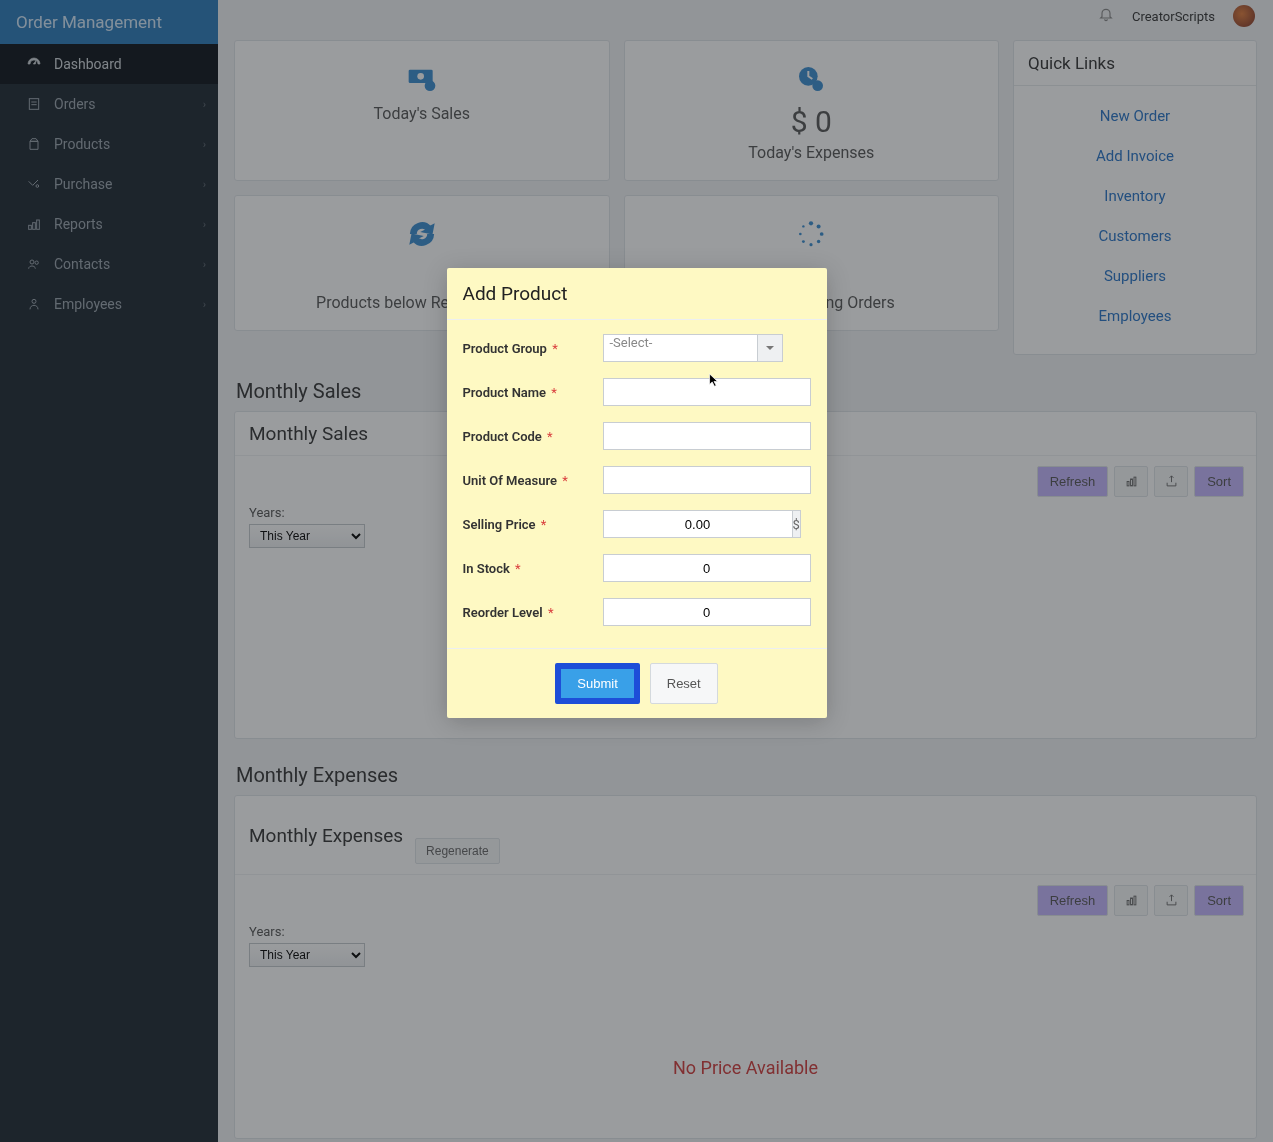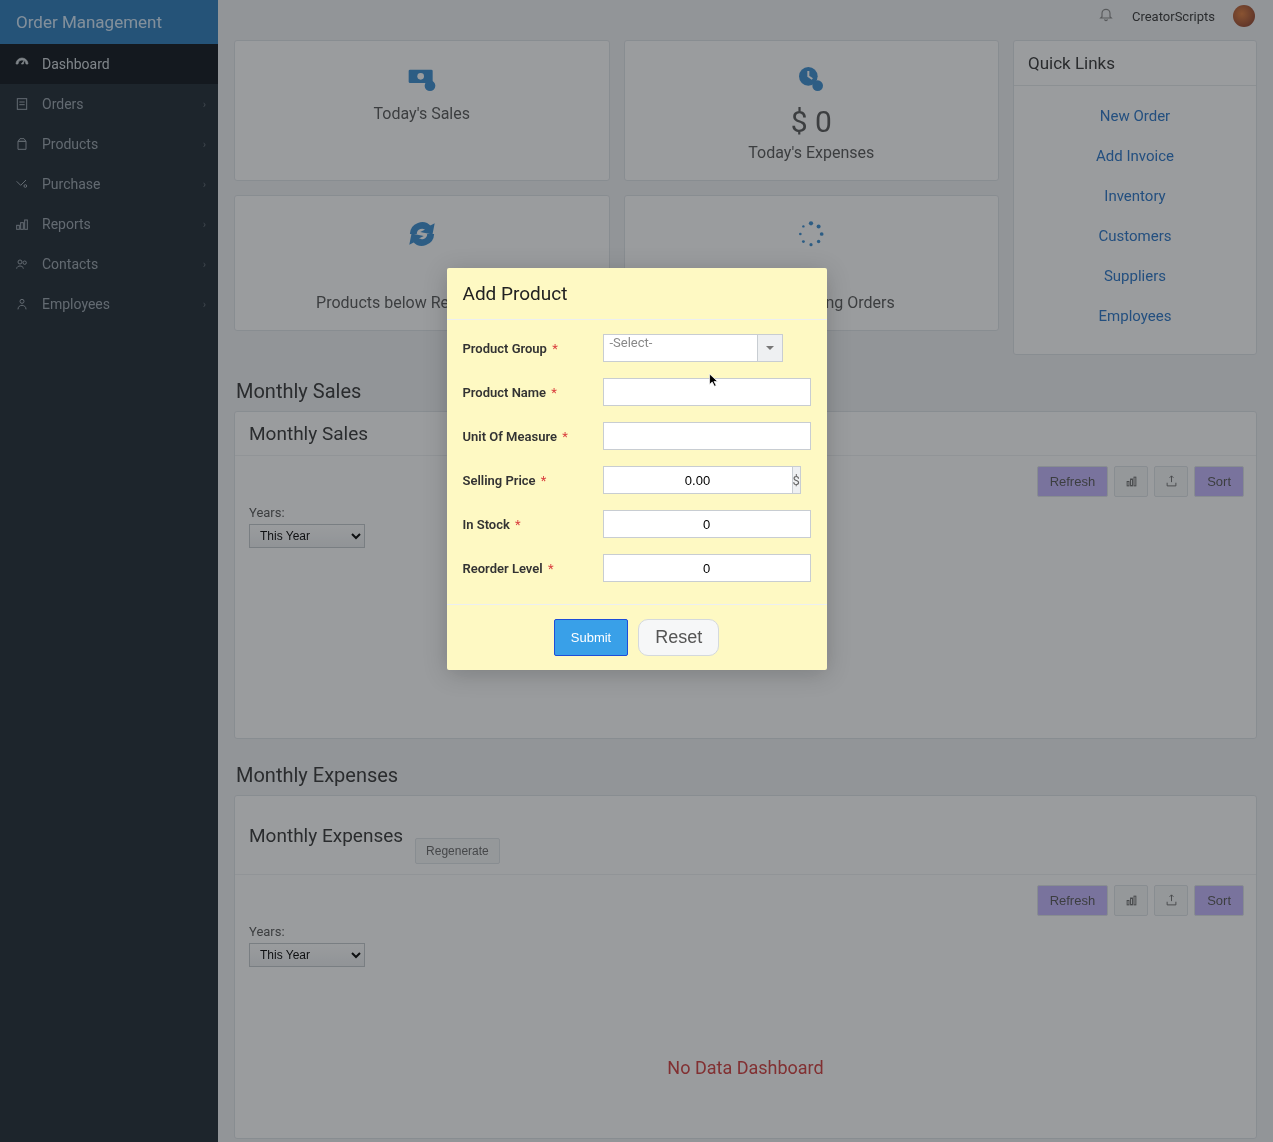--- a/index.html
+++ b/index.html
@@ -1,21 +1,21 @@
 <!DOCTYPE html>
 <html><head>
 <meta charset="utf-8">
 <style>
 * { box-sizing: border-box; margin: 0; padding: 0; }
 body { font-family: -apple-system, BlinkMacSystemFont, "Segoe UI", Roboto, sans-serif; font-size: 14px; background: #f0f2f4; width: 1273px; height: 1142px; overflow: hidden; position: relative; color: #333; }
 .app { display: flex; height: 100%; }
 .sidebar { width: 218px; background: #1d2731; color: #fff; display: flex; flex-direction: column; }
 .sidebar-header { background: #2b7bbb; padding: 12px 16px; font-size: 17px; font-weight: 400; color: #d4e8f9; }
 .nav { list-style: none; }
-.nav-item { display: flex; align-items: center; padding: 12px 14px; color: #9aa4ad; font-size: 14px; cursor: pointer; position: relative; }
+.nav-item { display: flex; align-items: center; padding: 12px 26px; color: #9aa4ad; font-size: 14px; cursor: pointer; position: relative; }
 .nav-item.active { background: #0c1218; color: #d0d6db; }
 .nav-item .nav-icon { width: 22px; display: inline-flex; margin-right: 6px; }
 .nav-item .chev { position: absolute; right: 12px; font-size: 11px; color: #5c6670; }
 .nav-icon svg { width: 16px; height: 16px; fill: currentColor; stroke: currentColor; }
 
 .main { flex: 1; display: flex; flex-direction: column; background: #f0f2f4; }
 .topbar { height: 32px; display: flex; align-items: center; justify-content: flex-end; padding: 0 18px; gap: 18px; color: #555; }
 .topbar .bell { font-size: 16px; color: #888; }
 .topbar .user { font-size: 13px; color: #333; }
 .topbar .avatar { width: 22px; height: 22px; border-radius: 50%; background: radial-gradient(circle at 40% 40%, #e07b3a, #7d3428); display: inline-block; }
@@ -58,22 +58,22 @@
 .form-label .req { color: #d93c3c; margin-left: 2px; font-weight: 400; }
 .form-control { flex: 1; height: 28px; border: 1px solid #c8cdd2; padding: 0 6px; font-size: 13px; text-align: center; }
 .select-wrap { flex: 1; display: flex; max-width: 180px; }
 .select-input { flex: 1; height: 28px; border: 1px solid #c8cdd2; border-right: none; padding: 0 6px; font-size: 13px; color: #888; background: #fff; }
 .select-btn { width: 26px; border: 1px solid #c8cdd2; background: #eef0f2; display: flex; align-items: center; justify-content: center; cursor: pointer; }
 .select-btn::after { content: ""; border: 4px solid transparent; border-top-color: #777; margin-top: 3px; }
 .input-group { flex: 1; display: flex; max-width: 180px; }
 .input-group .form-control { border-right: none; }
 .currency-addon { width: 26px; border: 1px solid #c8cdd2; background: #eef0f2; display: flex; align-items: center; justify-content: center; color: #666; font-size: 13px; }
 .modal-footer { border-top: 1px solid #eceff1; padding: 14px; display: flex; justify-content: center; gap: 10px; }
-.btn-primary { background: #39a0e8; color: #fff; border: 1px solid #1d4ed8; padding: 7px 16px; font-size: 13px; border-radius: 2px; cursor: pointer; }
-.btn-default { background: #f6f7f8; color: #555; border: 1px solid #d4d9dd; padding: 7px 16px; font-size: 18px; border-radius: 10px; cursor: pointer; }
+.btn-primary { background: #39a0e8; color: #fff; border: 6px solid #1d4ed8; padding: 7px 16px; font-size: 13px; border-radius: 2px; cursor: pointer; }
+.btn-default { background: #f6f7f8; color: #555; border: 1px solid #d4d9dd; padding: 7px 16px; font-size: 13px; border-radius: 2px; cursor: pointer; }
 
 .cursor { position: absolute; left: 708px; top: 373px; pointer-events: none; z-index: 99; }
 .cursor svg { width: 12px; height: 16px; }
 </style>
 </head>
 <body>
 
 <div class="app">
   <aside class="sidebar">
     <div class="sidebar-header">Order Management</div>
@@ -270,41 +270,45 @@
           <button class="toolbar-iconbtn">
               <svg viewBox="0 0 24 24">
                 <path d="M12 3v10m0-10l-3 3m3-3l3 3M5 14v5h14v-5"></path>
               </svg>
             </button>
           <button class="toolbar-btn">Sort</button>
         </div>
         <div class="panel-body">
           <span class="years-label">Years:</span>
           <select class="year-select"><option>This Year</option></select>
-          <div class="nodata">No Data Dashboard</div>
+          <div class="nodata">No Price Available</div>
         </div>
       </div>
 
     </div>
   </div>
 </div>
 
 <div class="overlay">
   <div class="modal">
     <div class="modal-header">Add Product</div>
     <div class="modal-body">
       <div class="form-row">
         <div class="form-label"><span>Product Group</span> <span class="req">*</span></div>
         <div class="select-wrap">
           <div class="select-input">-Select-</div>
           <div class="select-btn"></div>
         </div>
       </div>
       <div class="form-row">
         <div class="form-label"><span>Product Name</span> <span class="req">*</span></div>
+        <input class="form-control" value="" style="">
+      </div>
+      <div class="form-row">
+        <div class="form-label"><span>Product Code</span> <span class="req">*</span></div>
         <input class="form-control" value="" style="">
       </div>
       <div class="form-row">
         <div class="form-label"><span>Unit Of Measure</span> <span class="req">*</span></div>
         <input class="form-control" value="" style="">
       </div>
       <div class="form-row">
         <div class="form-label"><span>Selling Price</span> <span class="req">*</span></div>
         <div class="input-group">
           <input class="form-control" value="0.00" style="">

